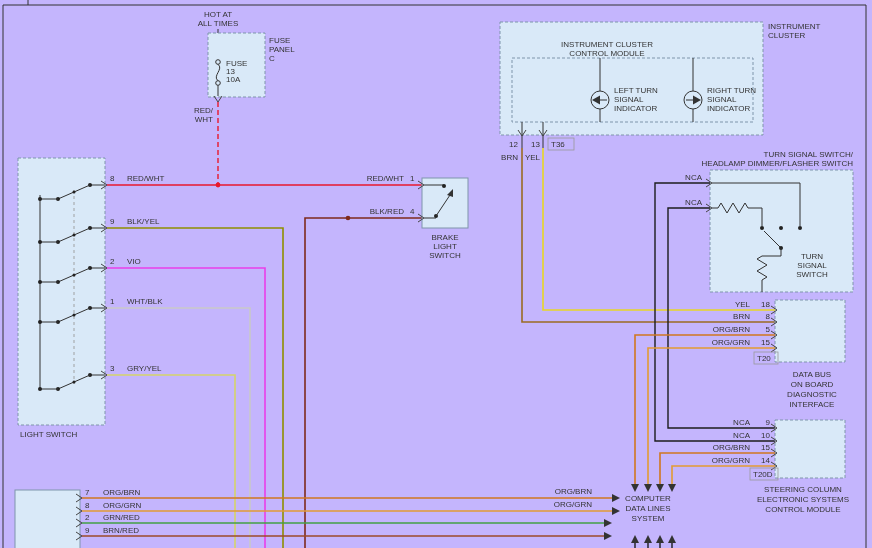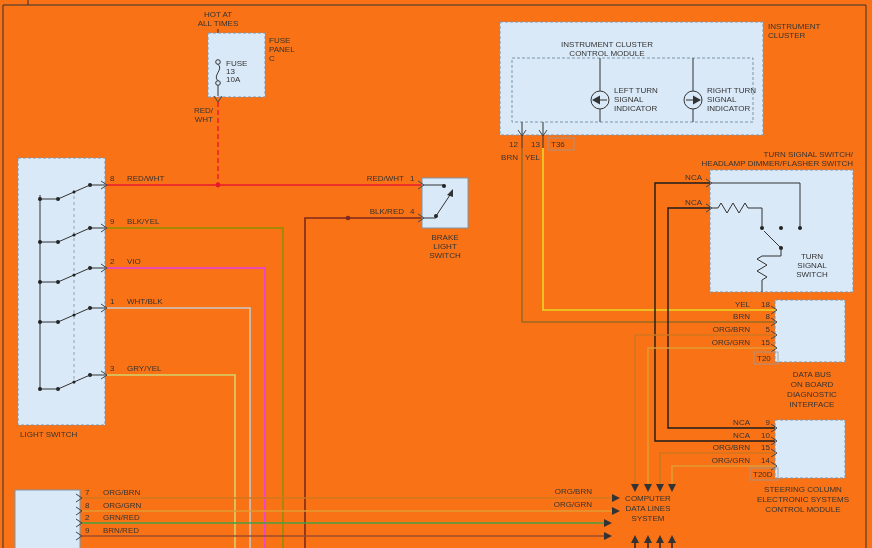--- a/index.html
+++ b/index.html
@@ -1,16 +1,16 @@
 <!DOCTYPE html>
 <html style="--wire-red: #e8192c; --wire-blkyel: #8f8f00; --wire-vio: #e93fe9; --wire-whtblk: #c9c9c9; --wire-gryyel: #d4d46a; --wire-blkred: #7e2a1c; --wire-brn: #9a6b22; --wire-yel: #e8d626; --wire-nca: #1c1c1c; --wire-orgbrn: #d0771f; --wire-orggrn: #e29b33; --wire-grnred: #43a143; --wire-brnred: #9c4b28; --box-fill: #d9e9f8; --box-border: #7f95ab; --text: #333333;"><head>
 <meta charset="utf-8">
 <style>
   html,body{margin:0;padding:0;background:#fff;}
-  .stage{position:relative;width:872px;height:548px;background:#f97316;overflow:hidden;
+  .stage{position:relative;width:872px;height:548px;background:#c4b5fd;overflow:hidden;
          font-family:"Liberation Sans","DejaVu Sans",sans-serif;}
   svg{position:absolute;left:0;top:0;}
   text{font-family:"Liberation Sans","DejaVu Sans",sans-serif;font-size:8px;fill:var(--text,#333);}
   .box{fill:var(--box-fill,#d9e9f8);stroke:var(--box-border,#7f95ab);stroke-width:1;}
   .inner{fill:none;stroke:var(--box-border,#7f95ab);stroke-width:1;}
   .dash{stroke-dasharray:3,2;}
   .ln{stroke:#333;stroke-width:1;fill:none;}
   .thin{stroke:#999;stroke-width:0.8;fill:none;}
   .link{stroke:#999;stroke-width:0.9;fill:none;stroke-dasharray:3,3;}
   .chev{stroke:#444;stroke-width:1;fill:none;}

